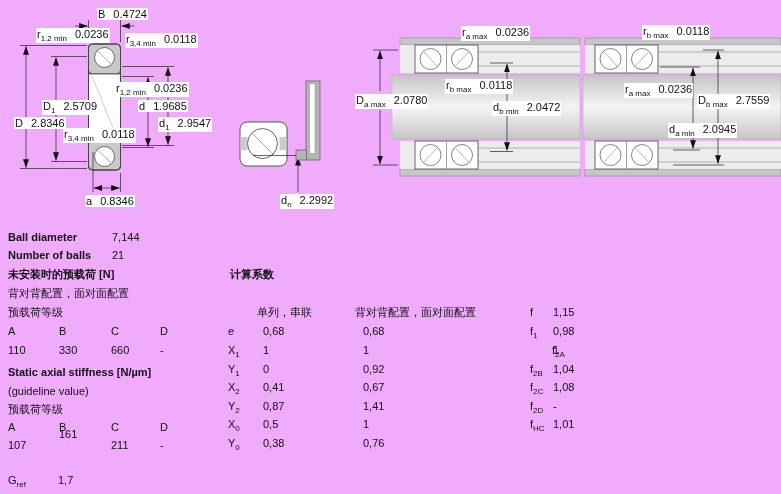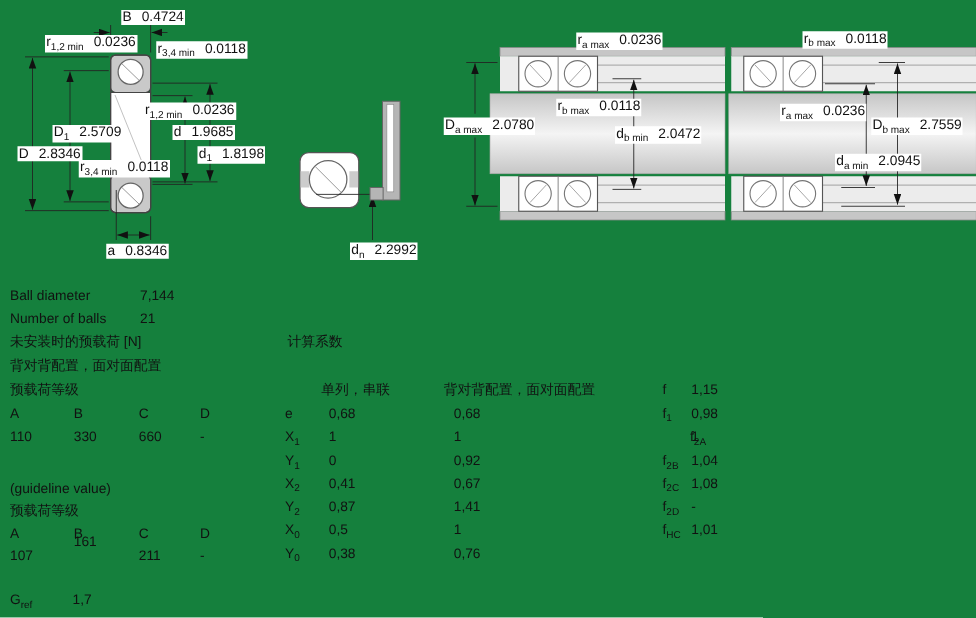--- a/index.html
+++ b/index.html
@@ -1,20 +1,20 @@
 <!DOCTYPE html>
 <html><head>
 <meta charset="utf-8">
 <style>
   html,body{margin:0;padding:0;background:#fff;}
-  .stage{position:relative;width:781px;height:494px;background:#15803d;overflow:hidden;
+  .stage{position:relative;width:781px;height:494px;background:#f0abfc;overflow:hidden;
          font-family:"Liberation Sans","DejaVu Sans",sans-serif;color:#111;}
   .stage svg{position:absolute;left:0;top:0;}
   .t{position:absolute;font-size:11px;line-height:13px;white-space:nowrap;color:#111;}
-  .bold{font-weight:normal;}
+  .bold{font-weight:bold;}
   .dim{position:absolute;font-size:11px;line-height:12px;white-space:nowrap;
        background:#fff;padding:0 1px;color:#111;}
   .dim sub, .t sub{font-size:8px;line-height:8px;}
   .dim .v{margin-left:8px;}
 </style>
 </head>
 <body>
 
 <div class="stage">
 
@@ -146,21 +146,21 @@
   </g>
 </svg>
 
 <span class="dim" style="left:97px;top:8px"><span>B</span><span class="v">0.4724</span></span>
 <span class="dim" style="left:36px;top:28px"><span>r</span><sub>1,2 min</sub><span class="v">0.0236</span></span>
 <span class="dim" style="left:125px;top:33px"><span>r</span><sub>3,4 min</sub><span class="v">0.0118</span></span>
 <span class="dim" style="left:115px;top:82px"><span>r</span><sub>1,2 min</sub><span class="v">0.0236</span></span>
 <span class="dim" style="left:42px;top:100px"><span>D</span><sub>1</sub><span class="v">2.5709</span></span>
 <span class="dim" style="left:138px;top:100px"><span>d</span><span class="v">1.9685</span></span>
 <span class="dim" style="left:14px;top:117px"><span>D</span><span class="v">2.8346</span></span>
-<span class="dim" style="left:158px;top:117px"><span>d</span><sub>1</sub><span class="v">1.8198</span></span>
+<span class="dim" style="left:158px;top:117px"><span>d</span><sub>1</sub><span class="v">2.9547</span></span>
 <span class="dim" style="left:63px;top:128px"><span>r</span><sub>3,4 min</sub><span class="v">0.0118</span></span>
 <span class="dim" style="left:85px;top:195px"><span>a</span><span class="v">0.8346</span></span>
 
 <span class="dim" style="left:280px;top:194px"><span>d</span><sub>n</sub><span class="v">2.2992</span></span>
 
 <span class="dim" style="left:461px;top:26px"><span>r</span><sub>a max</sub><span class="v">0.0236</span></span>
 <span class="dim" style="left:355px;top:94px"><span>D</span><sub>a max</sub><span class="v">2.0780</span></span>
 <span class="dim" style="left:445px;top:79px"><span>r</span><sub>b max</sub><span class="v">0.0118</span></span>
 <span class="dim" style="left:492px;top:101px"><span>d</span><sub>b min</sub><span class="v">2.0472</span></span>
 
@@ -179,20 +179,21 @@
 <span class="t" style="left:8px;top:306px">预载荷等级</span>
 <span class="t" style="left:8px;top:325px">A</span>
 <span class="t" style="left:59px;top:325px">B</span>
 <span class="t" style="left:111px;top:325px">C</span>
 <span class="t" style="left:160px;top:325px">D</span>
 <span class="t" style="left:8px;top:344px">110</span>
 <span class="t" style="left:59px;top:344px">330</span>
 <span class="t" style="left:111px;top:344px">660</span>
 <span class="t" style="left:160px;top:344px">-</span>
 
+<span class="t bold" style="left:8px;top:366px">Static axial stiffness [N/µm]</span>
 <span class="t" style="left:8px;top:385px">(guideline value)</span>
 <span class="t" style="left:8px;top:403px">预载荷等级</span>
 <span class="t" style="left:8px;top:421px">A</span>
 <span class="t" style="left:59px;top:421px">B</span>
 <span class="t" style="left:111px;top:421px">C</span>
 <span class="t" style="left:160px;top:421px">D</span>
 <span class="t" style="left:8px;top:439px">107</span>
 <span class="t" style="left:59px;top:428px">161</span>
 <span class="t" style="left:111px;top:439px">211</span>
 <span class="t" style="left:160px;top:439px">-</span>

